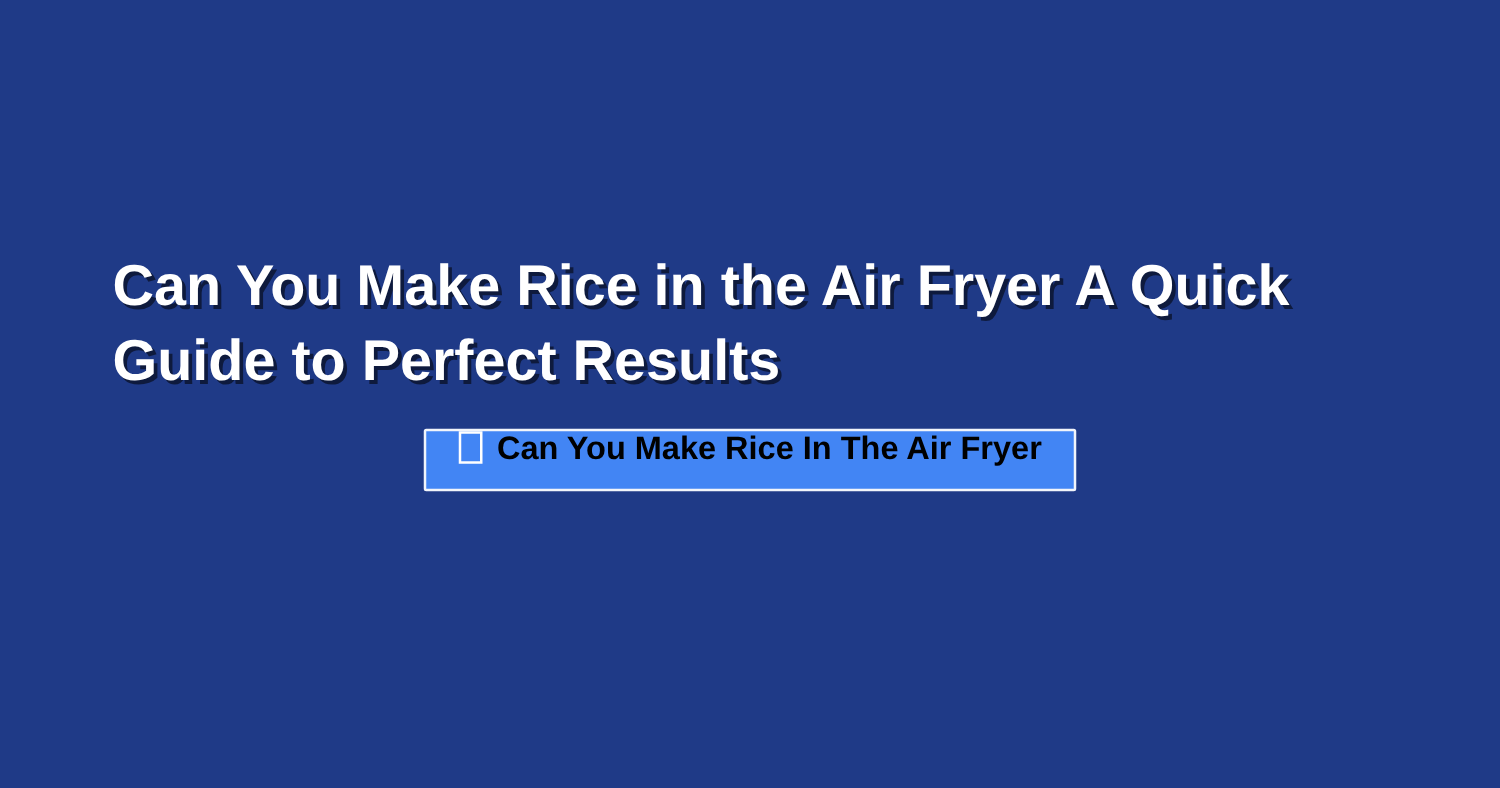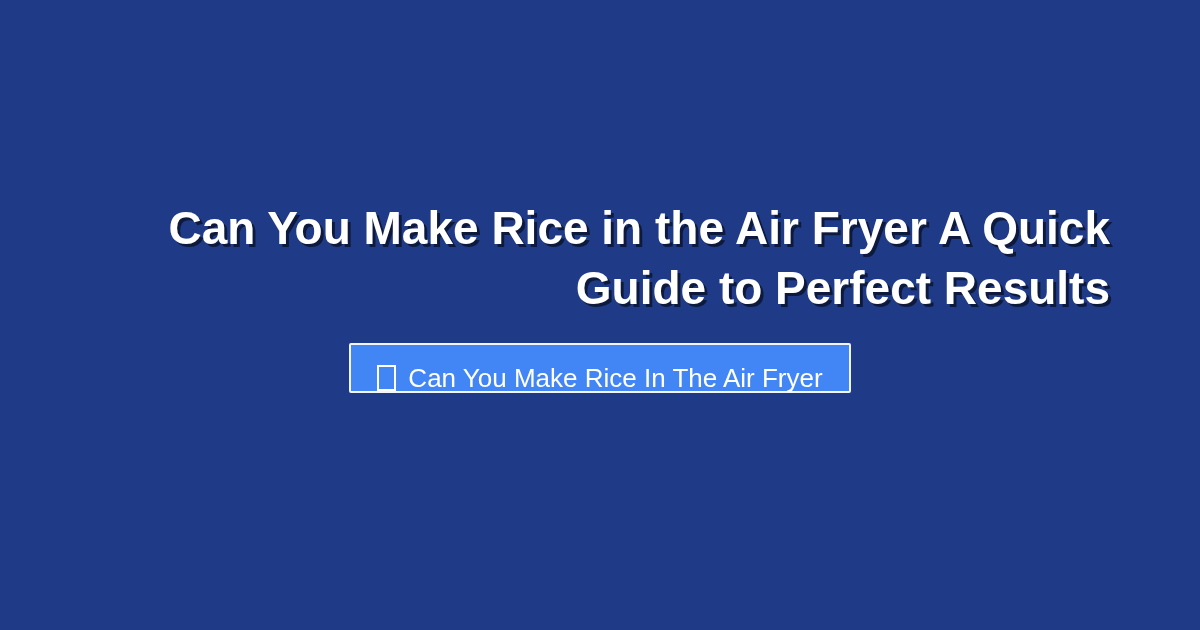--- a/index.html
+++ b/index.html
@@ -26,54 +26,54 @@
     box-sizing: border-box;
   }
 
   
   #headline {
     margin: 0;
     padding: 0 90px;
     width: 100%;
     box-sizing: border-box;
     margin-top: 198px;
-    text-align: right;
+    text-align: left;
     font-family: "Liberation Sans", sans-serif;
     font-size: 46px;
     font-weight: bold;
     line-height: 60px;
     letter-spacing: 0px;
     color: #ffffff;
     text-shadow: 3px 3px 0 rgba(0, 0, 0, 0.55);
     white-space: pre-line;
   }
 
   
   #cta-wrap {
     margin-top: 25px;
     display: flex;
     justify-content: center;
     width: 100%;
   }
 
   #cta-button {
     display: inline-flex;
-    align-items: flex-end;
+    align-items: flex-start;
     justify-content: center;
     gap: 12px;
     height: 50px;
     padding: 0 26px;
     box-sizing: border-box;
     background: #4285f4;
     border: 2px solid #f2f5fb;
     border-radius: 2px;
-    color: #ffffff;
+    color: #000000;
     font-family: "Liberation Sans", sans-serif;
     font-size: 26px;
-    font-weight: normal;
+    font-weight: bold;
     line-height: 1;
     white-space: nowrap;
     cursor: pointer;
     text-decoration: none;
   }
 
   #cta-glyph {
     display: inline-block;
     width: 19px;
     height: 26px;

